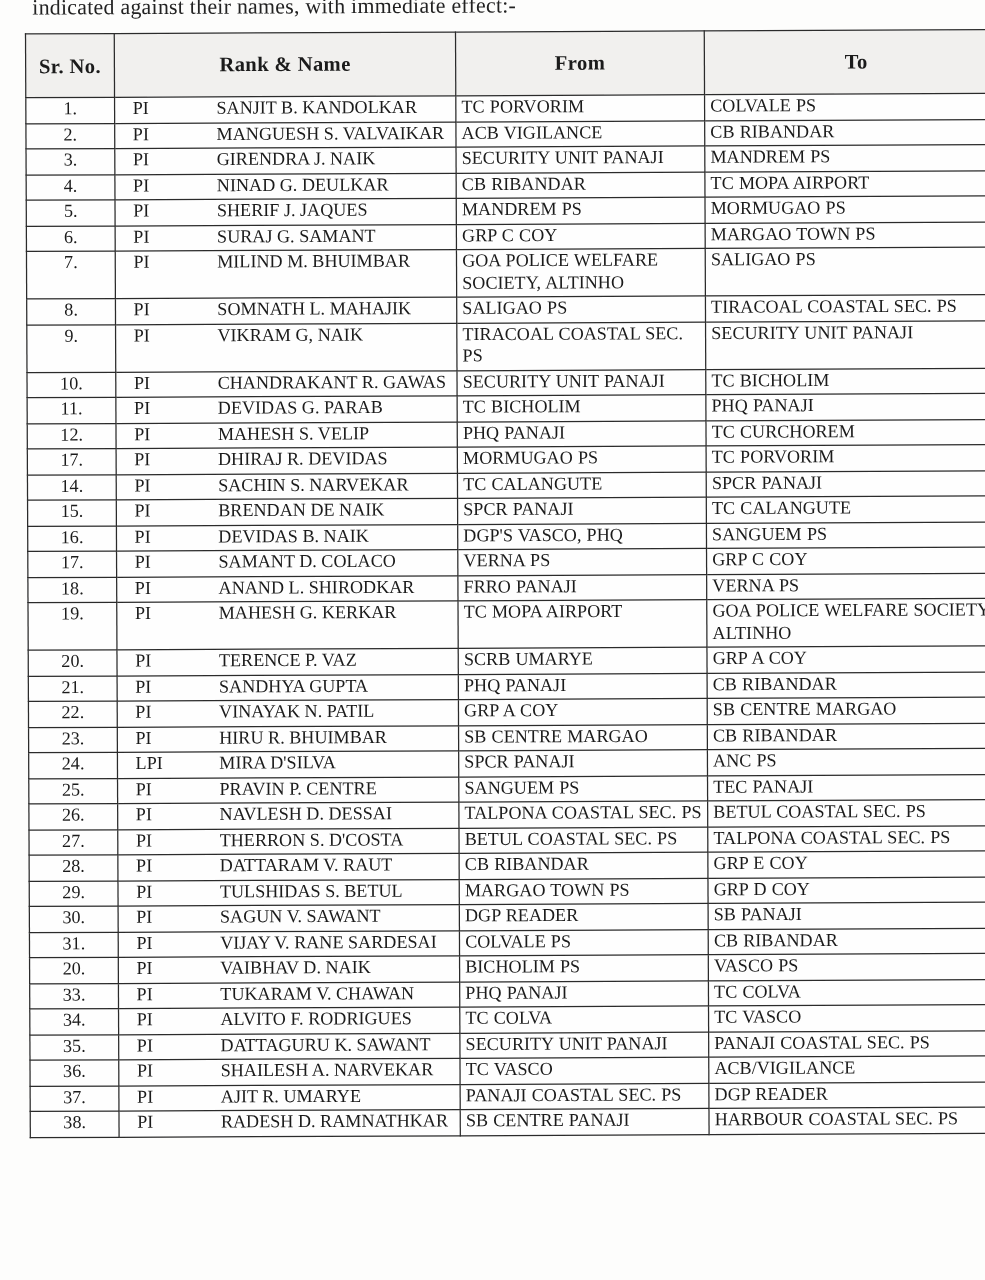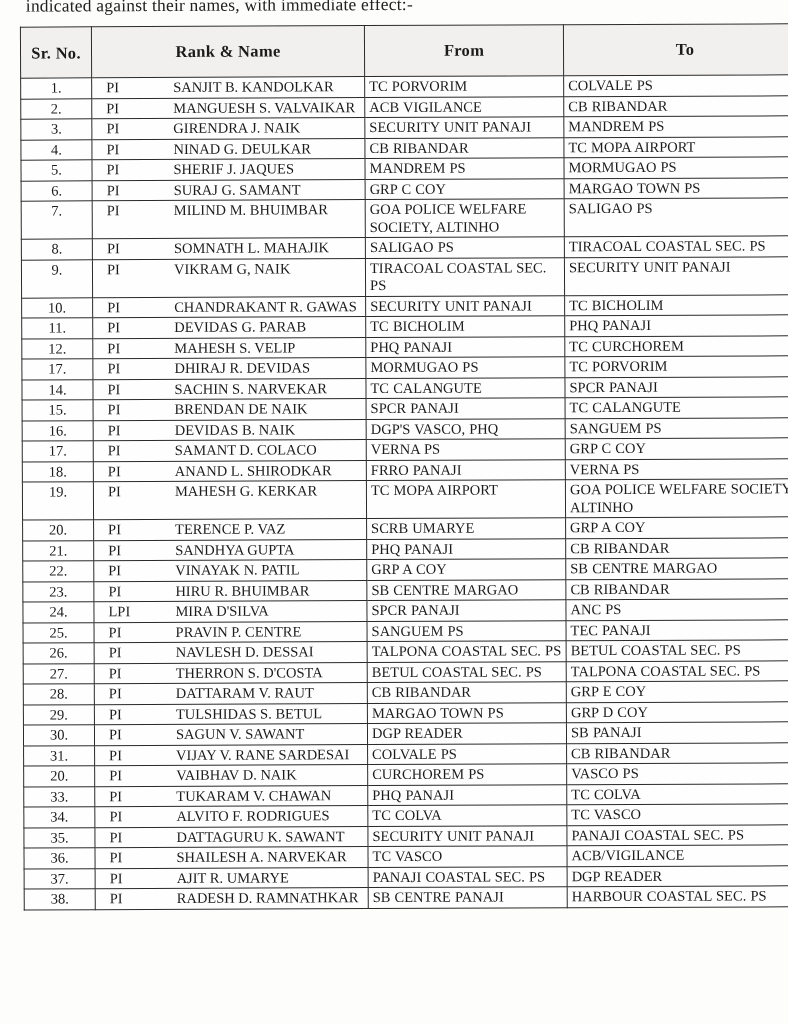--- a/index.html
+++ b/index.html
@@ -482,21 +482,21 @@
   </tr>
 
   <tr>
     <td class="col-sr cell-sr">20.</td>
     <td class="col-name cell-rank-name">
       <span class="rank-name-wrap">
         <span class="rank">PI</span>
         <span class="name">VAIBHAV D. NAIK</span>
       </span>
     </td>
-    <td class="col-from cell-from">CURCHOREM PS</td>
+    <td class="col-from cell-from">BICHOLIM PS</td>
     <td class="col-to cell-to">VASCO PS</td>
   </tr>
 
   <tr>
     <td class="col-sr cell-sr">33.</td>
     <td class="col-name cell-rank-name">
       <span class="rank-name-wrap">
         <span class="rank">PI</span>
         <span class="name">TUKARAM V. CHAWAN</span>
       </span>

